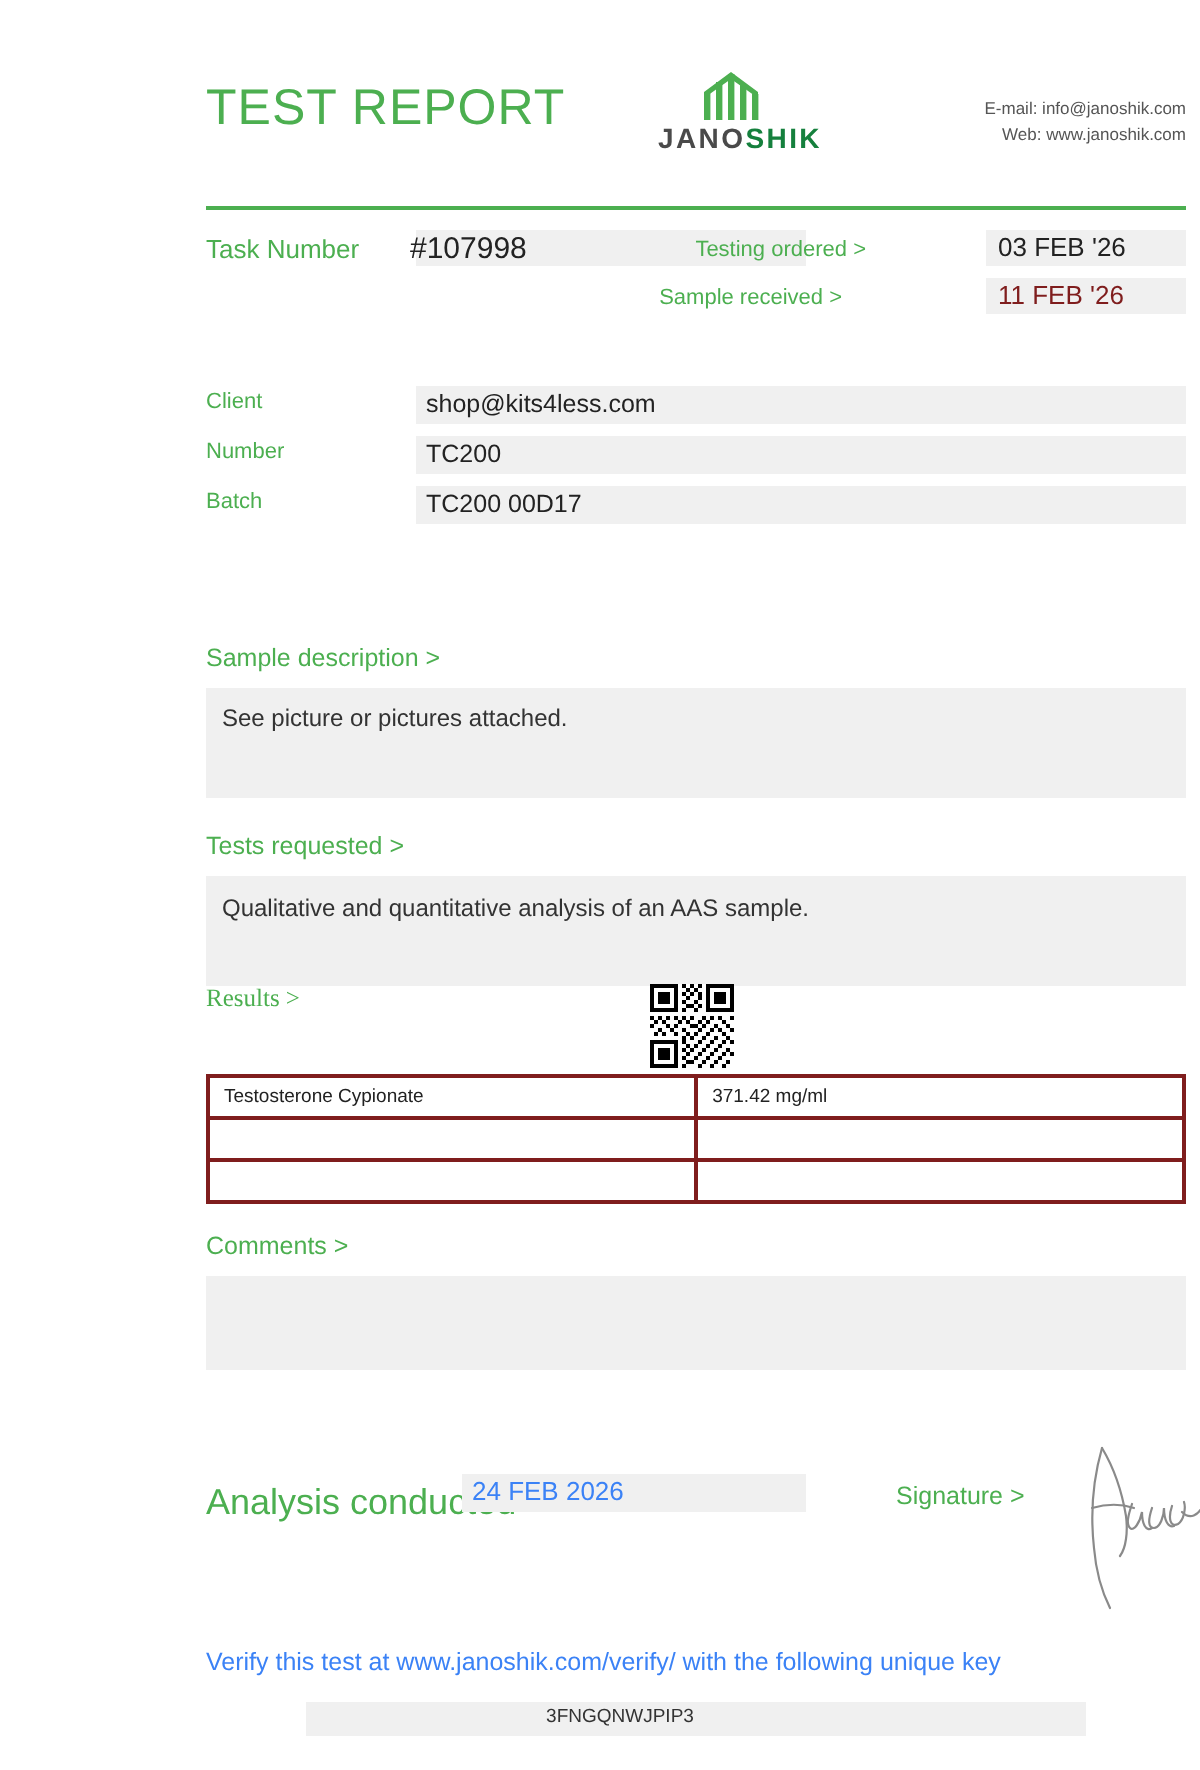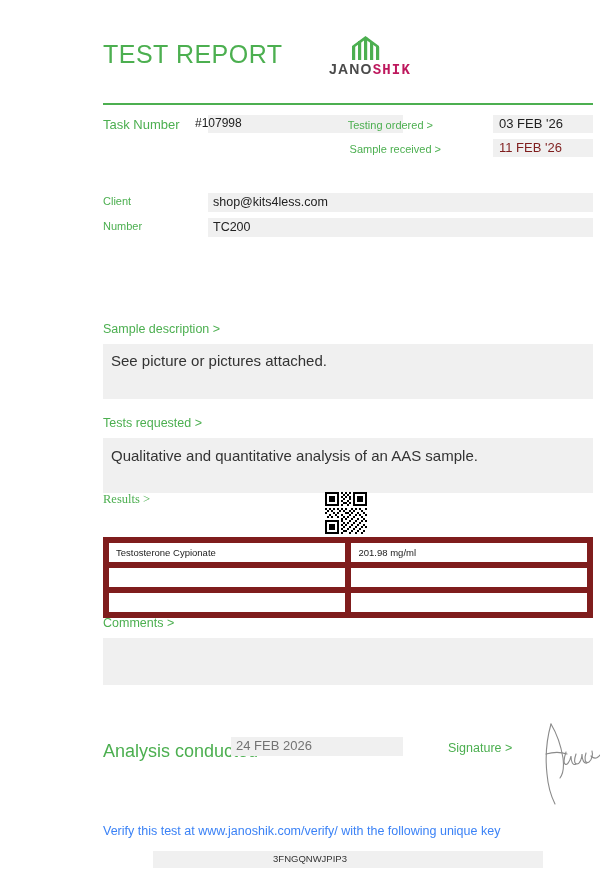--- a/index.html
+++ b/index.html
@@ -59,21 +59,21 @@
     height: 24px;
     line-height: 24px;
   }
   .logo-text {
     font-size: 14px;
     letter-spacing: 1.2px;
     color: #4a4a4a;
     font-weight: 700;
     margin-top: 1px;
   }
-  .logo-text .green { color: #be185d; font-family: Liberation Mono, monospace; }
+  .logo-text .green { color: #15803d; }
   .contact {
     position: absolute;
     right: 0;
     top: 10px;
     text-align: right;
     font-size: 8.5px;
     color: #555;
     line-height: 1.55;
   }
 
@@ -97,37 +97,37 @@
   .task-value-box {
     position: absolute;
     left: 105px;
     top: 115px;
     width: 195px;
     height: 18px;
     background: #f0f0f0;
   }
   .task-value {
     position: absolute;
-    left: 92px;
+    left: 102px;
     top: 116px;
-    font-size: 12px;
+    font-size: 15px;
     color: #222;
   }
   .ordered-label {
     position: absolute;
     right: 160px;
     top: 119px;
     font-size: 11px;
     color: #4CAF50;
     text-align: right;
     white-space: nowrap;
   }
   .received-label {
     position: absolute;
-    right: 152px;
+    right: 172px;
     top: 143px;
     font-size: 11px;
     color: #4CAF50;
     white-space: nowrap;
   }
   .date-box1 {
     position: absolute;
     left: 390px;
     top: 115px;
     width: 100px;
@@ -201,21 +201,21 @@
   }
   .sec-box {
     position: absolute;
     left: 0;
     width: 490px;
     background: #f0f0f0;
   }
   .sec-text {
     position: absolute;
     left: 8px;
-    font-size: 15px;
+    font-size: 12px;
     color: #333;
   }
 
   .desc-head { top: 322px; }
   .desc-box { top: 344px; height: 55px; }
   .desc-text { top: 352px; }
 
   .tests-head { top: 416px; }
   .tests-box { top: 438px; height: 55px; }
   .tests-text { top: 447px; }
@@ -232,21 +232,21 @@
 
   
   .rtable {
     position: absolute;
     left: 0;
     top: 537px;
     width: 490px;
     border-collapse: collapse;
   }
   .rtable td {
-    border: 6px solid #7f1d1d;
+    border: 2px solid #7f1d1d;
     height: 17px;
     font-size: 9.5px;
     color: #222;
     padding: 1px 7px;
     background: #fff;
   }
   .rtable td.c1 { width: 243px; }
   .rtable td.c2 { width: 245px; }
 
   .comments-head { top: 616px; }
@@ -266,21 +266,21 @@
     top: 737px;
     width: 172px;
     height: 19px;
     background: #f0f0f0;
   }
   .analysis-value {
     position: absolute;
     left: 133px;
     top: 738px;
     font-size: 13px;
-    color: #737373;
+    color: #3b82f6;
   }
   .sig-label {
     position: absolute;
     left: 345px;
     top: 741px;
     font-size: 12.5px;
     color: #4CAF50;
   }
   .sig-mark {
     position: absolute;
@@ -336,20 +336,24 @@
               <rect x="16" y="1" width="3.2" height="23"></rect>
               <rect x="22" y="6" width="3.2" height="18"></rect>
               <rect x="28" y="11" width="3.2" height="13"></rect>
               <path d="M4 10 L17.5 0 L31 10 L31 13 L17.5 3.5 L4 13 Z"></path>
             </g>
           </svg>
         </div>
         <div class="logo-text"><span>JANO</span><span class="green">SHIK</span></div>
       </div>
 
+      <div class="contact">
+        <div>E-mail: info@janoshik.com</div>
+        <div>Web: www.janoshik.com</div>
+      </div>
     </div>
 
     <div class="rule rule-top"></div>
 
     <div class="task-label">Task Number</div>
     <div class="task-value-box"></div>
     <div class="task-value">#107998</div>
 
     <div class="ordered-label">Testing ordered  &gt;</div>
     <div class="date-box1"></div>
@@ -362,20 +366,25 @@
     <div class="info">
       <div class="info-row">
         <div class="info-label">Client</div>
         <div class="info-valbox"></div>
         <div class="info-value">shop@kits4less.com</div>
       </div>
       <div class="info-row">
         <div class="info-label">Number</div>
         <div class="info-valbox"></div>
         <div class="info-value">TC200</div>
+      </div>
+      <div class="info-row">
+        <div class="info-label">Batch</div>
+        <div class="info-valbox"></div>
+        <div class="info-value">TC200 00D17</div>
       </div>
     </div>
 
     <div class="sec-head desc-head">Sample description &gt;</div>
     <div class="sec-box desc-box"></div>
     <div class="sec-text desc-text">See picture or pictures attached.</div>
 
     <div class="sec-head tests-head">Tests requested &gt;</div>
     <div class="sec-box tests-box"></div>
     <div class="sec-text tests-text">Qualitative and quantitative analysis of an AAS sample.</div>
@@ -495,21 +504,21 @@
             <rect x="15" y="20" width="1" height="1"></rect>
             <rect x="18" y="20" width="1" height="1"></rect>
         </g>
       </svg>
     </div>
 
     <table class="rtable">
       <tbody>
           <tr>
         <td class="c1">Testosterone Cypionate</td>
-        <td class="c2">201.98 mg/ml</td>
+        <td class="c2">371.42 mg/ml</td>
       </tr>
       <tr>
         <td class="c1"></td>
         <td class="c2"></td>
       </tr>
       <tr>
         <td class="c1"></td>
         <td class="c2"></td>
       </tr>
     </tbody>

